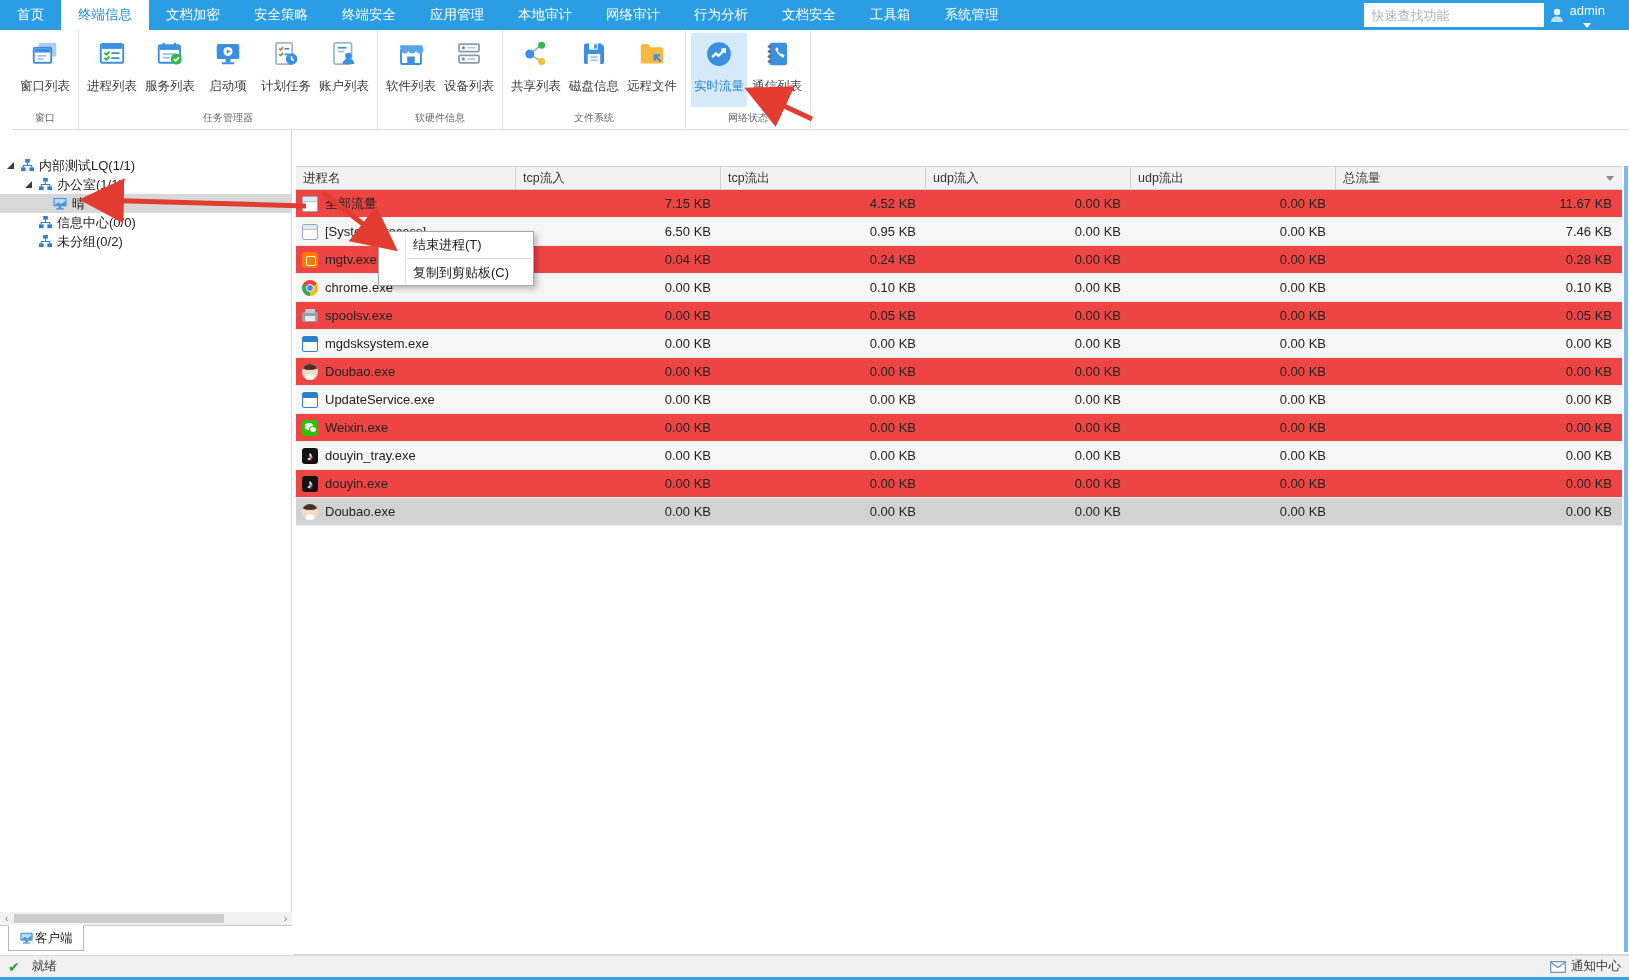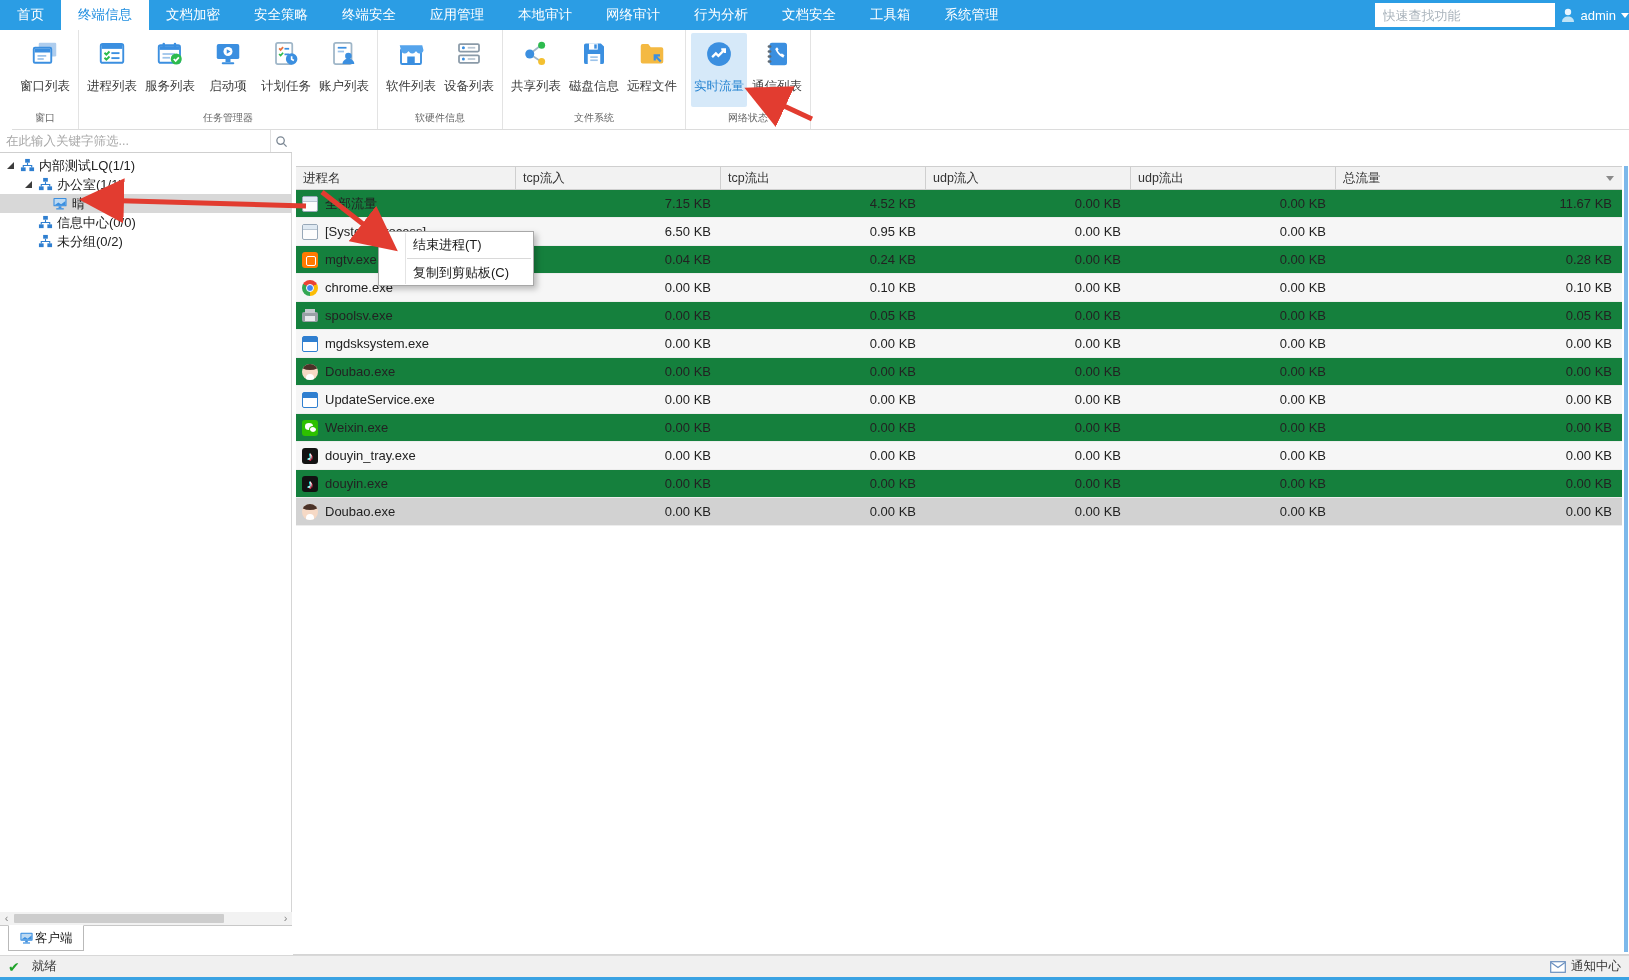--- a/index.html
+++ b/index.html
@@ -4,24 +4,24 @@
 <style>
   * { margin:0; padding:0; box-sizing:border-box; }
   html,body { width:1629px; height:980px; overflow:hidden;
     font-family:"Liberation Sans","DejaVu Sans",sans-serif; font-size:13px; color:#222; background:#fff; }
 
   
   .menubar { position:absolute; left:0; top:0; width:1629px; height:30px; background:#2b9de4;
     display:flex; align-items:stretch; }
   .menu-item { color:#fff; padding:0 17px; display:flex; align-items:center; cursor:default; font-size:13.5px; }
   .menu-item.active { background:#fff; color:#1f8ee0; }
-  .menubar-right { position:absolute; right:0; top:3px; height:24px; display:flex; align-items:center; gap:4px; }
+  .menubar-right { position:absolute; right:24px; top:3px; height:24px; display:flex; align-items:center; gap:4px; }
   .quick-search { width:180px; height:24px; background:#fff; border:none; padding:0 8px; font-size:13px; color:#333; }
   .quick-search::placeholder { color:#aab4bc; }
-  .user-chip { display:flex; align-items:center; gap:5px; color:#fff; font-size:13px; }
+  .user-chip { display:flex; align-items:center; gap:5px; color:#fff; font-size:13px;flex-direction:column; }
   .caret-down { width:0; height:0; border-left:4px solid transparent; border-right:4px solid transparent; border-top:5px solid #fff; }
 
   
   .ribbon { position:absolute; left:0; top:30px; width:1629px; height:100px; background:#fff; border-bottom:1px solid #dcdcdc;margin-left:12px; }
   .ribbon-groups { display:flex; height:100%; }
   .rgroup { position:relative; display:flex; flex-direction:column; border-right:1px solid #e3e3e3; padding:2px 4px 0 4px; }
   .rgroup-buttons { display:flex; flex:1; align-items:flex-start; }
   .rbtn { width:56px; height:74px; margin:1px 1px; display:flex; flex-direction:column; align-items:center;
     justify-content:flex-start; padding-top:6px; gap:6px; cursor:default; border-radius:2px; }
   .rbtn .rlabel { font-size:12.5px; color:#3c3c3c; white-space:nowrap; }
@@ -54,21 +54,21 @@
   .panel-title { position:absolute; left:0; top:0; width:100%; height:36px; border-bottom:1px solid #e6e6e6;
     display:flex; align-items:center; color:#9b9b9b; font-size:13px; padding-left:10px; }
   .export-btn { position:absolute; right:22px; top:8px; width:22px; height:22px; display:flex; align-items:center; justify-content:center; }
 
   .grid { position:absolute; left:3px; top:36px; width:1326px; }
   .grid-header { display:flex; height:24px; background:#f2f2f2; border-top:1px solid #cfcfcf; border-bottom:1px solid #cfcfcf; }
   .gh-cell { border-right:1px solid #cfcfcf; display:flex; align-items:center; padding:0 7px; font-size:12.5px; color:#333; position:relative; }
   .gh-cell:last-child { border-right:none; }
   .sort-tri { position:absolute; right:8px; top:9px; width:0; height:0;
     border-left:4.5px solid transparent; border-right:4.5px solid transparent; border-top:5.5px solid #8a8a8a; }
-  .grid-row { display:flex; height:28px; border-bottom:1px solid #ededed; background:#15803d; }
+  .grid-row { display:flex; height:28px; border-bottom:1px solid #ededed; background:#ef4444; }
   .grid-row.alt { background:#f6f6f6; }
   .grid-row.selected { background:#d2d2d2; }
   .gc { display:flex; align-items:center; padding:0 10px; font-size:13px; overflow:hidden; white-space:nowrap; }
   .gc.name { padding:0 6px; gap:7px; }
   .gc.num { justify-content:flex-end; }
   .c0{width:220px;} .c1{width:205px;} .c2{width:205px;} .c3{width:205px;} .c4{width:205px;} .c5{width:286px;}
 
   .vscroll { position:absolute; right:1px; top:36px; width:4px; height:786px; background:#7cb8ea; }
 
   
@@ -331,29 +331,20 @@
           <span class="rlabel">通信列表</span>
         </div>
       </div>
       <div class="rgroup-label">网络状态</div>
     </div>
 
   </div>
 </div>
 
 <div class="sidebar">
-  <div class="filter-wrap">
-    <input class="filter-input" placeholder="在此输入关键字筛选..." style="">
-    <span class="filter-btn">
-      <svg width="13" height="13" viewBox="0 0 14 14">
-          <circle cx="6" cy="6" r="4" fill="none" stroke="#7c8894" stroke-width="1.4"></circle>
-          <line x1="9" y1="9" x2="12.5" y2="12.5" stroke="#7c8894" stroke-width="1.4"></line>
-        </svg>
-    </span>
-  </div>
   <div class="tree">
     <div class="tree-row" style="padding-left:6px;">
       <span class="tw expanded"></span>
       <span style="display:flex;">
         <svg width="15" height="15" viewBox="0 0 16 16">
             <rect x="5.5" y="1" width="5" height="4" fill="#2f7fd0"></rect>
             <rect x="1" y="10" width="5" height="4" fill="#2f7fd0"></rect>
             <rect x="10" y="10" width="5" height="4" fill="#2f7fd0"></rect>
             <path d="M8 5v3M3.5 10V8h9v2" stroke="#2f7fd0" stroke-width="1.2" fill="none"></path>
           </svg>
@@ -459,20 +450,21 @@
     </div>
     <div class="grid-row alt">
       <div class="gc name c0">
           <span data-icon="window"></span>
           <span>[System Process]</span>
         </div>
       <div class="gc num c1">6.50 KB</div>
       <div class="gc num c2">0.95 KB</div>
       <div class="gc num c3">0.00 KB</div>
       <div class="gc num c4">0.00 KB</div>
+      <div class="gc num c5">7.46 KB</div>
     </div>
     <div class="grid-row">
       <div class="gc name c0">
           <span data-icon="mgtv"></span>
           <span>mgtv.exe</span>
         </div>
       <div class="gc num c1">0.04 KB</div>
       <div class="gc num c2">0.24 KB</div>
       <div class="gc num c3">0.00 KB</div>
       <div class="gc num c4">0.00 KB</div>

